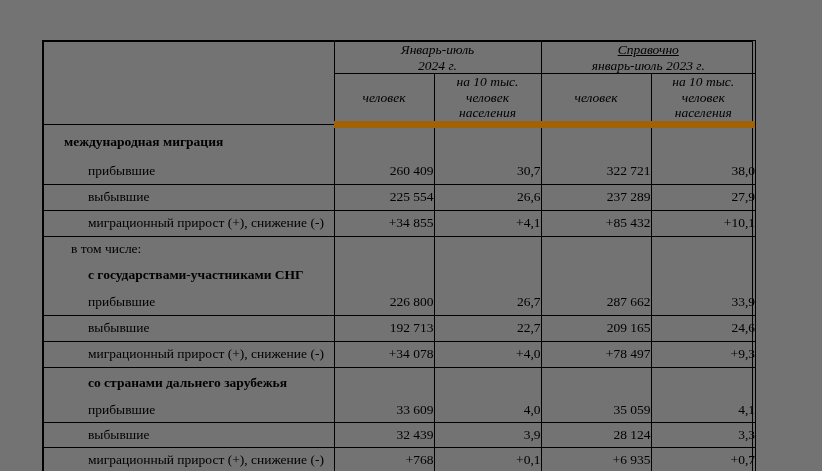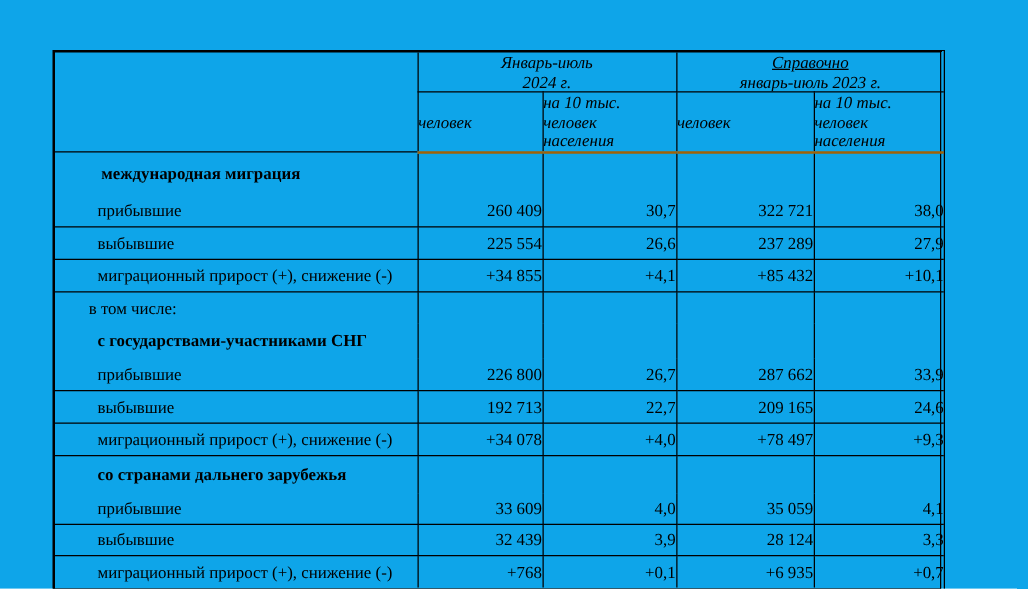--- a/index.html
+++ b/index.html
@@ -6,21 +6,21 @@
     margin: 0;
     padding: 0;
     background: #ffffff;
     font-family: "Liberation Serif", serif;
     color: #000000;
   }
   .canvas {
     position: relative;
     width: 822px;
     height: 471px;
-    background: #0ea5e9;
+    background: #737373;
     overflow: hidden;
   }
   .table-wrap {
     position: absolute;
     left: 42px;
     top: 40px;
     width: 714px;
     box-sizing: border-box;
     border-top: 2px solid #000;
     border-left: 2px solid #000;
@@ -45,35 +45,36 @@
   td.grp-head {
     text-align: center;
     font-style: italic;
     font-size: 13px;
     vertical-align: top;
     padding-top: 1px;
     border-bottom: 1px solid #000;
   }
   td.lbl-head { border-bottom: 1px solid #000; }
   td.sub-head {
+    text-align: center;
     font-style: italic;
     font-size: 13px;
     vertical-align: top;
     padding-top: 1px;
     white-space: pre-line;
-    border-bottom: 2px solid #a16207;
+    border-bottom: 7px solid #a16207;
   }
   .u { text-decoration: underline; }
 
   
   tr.data-row > td { border-bottom: 1px solid #000; }
   tr.last-row > td { border-bottom: none; }
   td.label { text-align: left; }
-  td.label.indent-1 { padding-left: 37px; }
-  td.label.indent-2 { padding-left: 34px; }
+  td.label.indent-1 { padding-left: 20px; }
+  td.label.indent-2 { padding-left: 44px; }
   td.label.indent-3 { padding-left: 27px; }
   td.bold { font-weight: bold; }
   td.num { text-align: right; }
 </style>
 </head>
 <body>
 
 <div class="canvas">
   <div class="table-wrap">
     <table class="stat">

